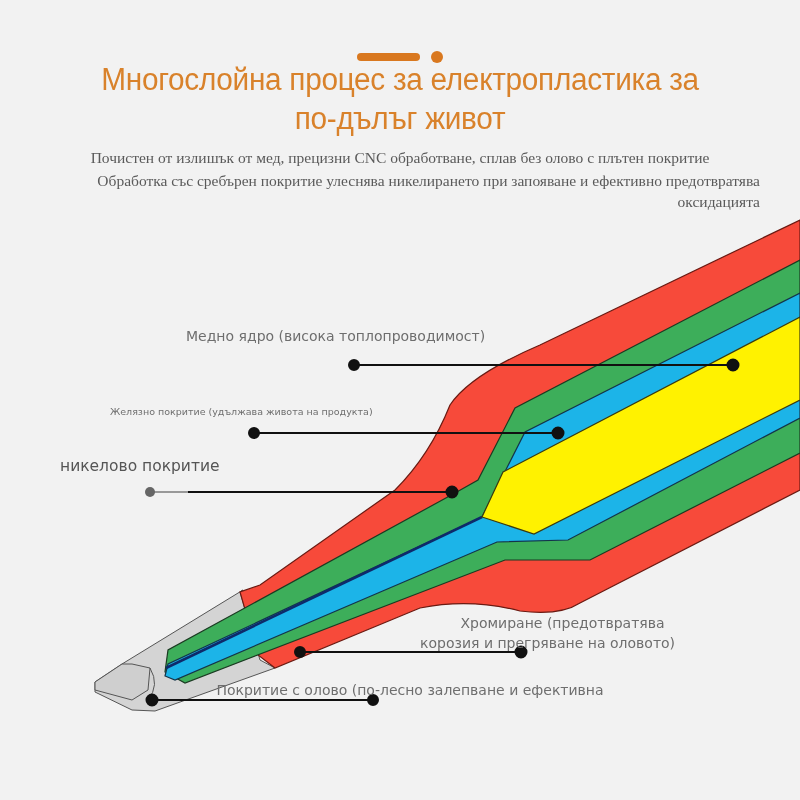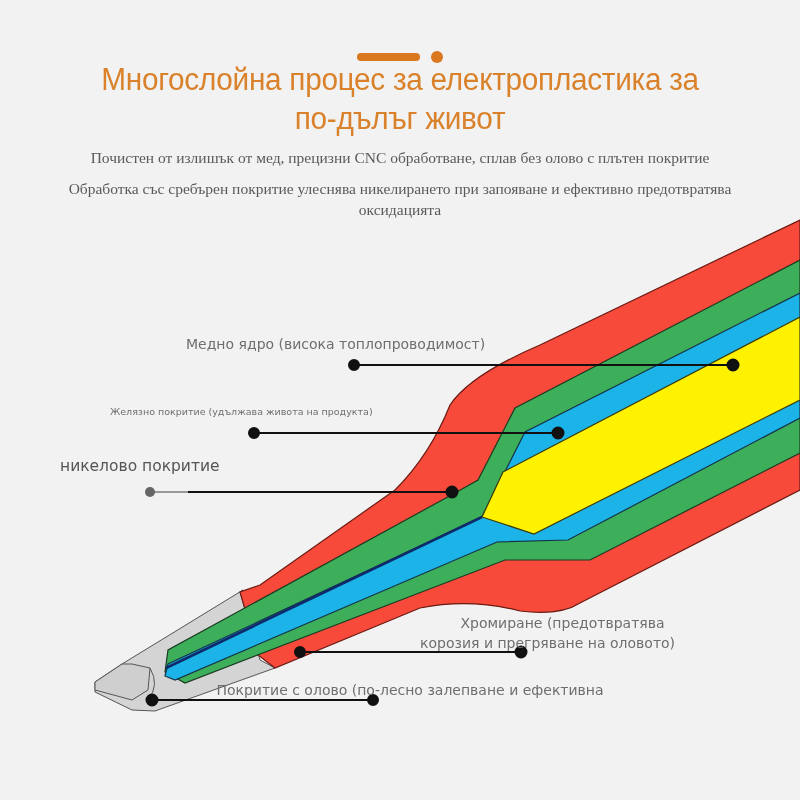--- a/index.html
+++ b/index.html
@@ -24,27 +24,27 @@
     font-size: 31px; line-height: 39px; letter-spacing: -0.3px;
     transform: scaleX(0.96);
   }
   .subtitle {
     position: absolute; left: 40px; top: 147px; width: 720px;
     text-align: center; color: #5a5a5a;
     font-family: Liberation Serif, serif;
     font-size: 15.5px; line-height: 21px;
   }
   .subtitle p { margin: 0; }
-  .subtitle p + p { margin-top: 10px; }
+  .subtitle p + p { margin-top: 2px; text-align: right; }
   svg.diagram { position: absolute; left: 0; top: 0; }
   .label {
     position: absolute; color: #6e6e6e; white-space: nowrap;
     font-family: "DejaVu Sans", sans-serif;
   }
-  .lbl-core { left: 186px; top: 336px; font-size: 14px; }
+  .lbl-core { left: 186px; top: 328px; font-size: 14px; }
   .lbl-iron { left: 110px; top: 406px; font-size: 9.5px; }
   .lbl-nickel { left: 60px; top: 457px; font-size: 15.5px; color: #555; }
   .lbl-chrome { left: 420px; top: 613px; font-size: 14px; text-align: center; line-height: 20px; }
   .lbl-tin { left: 180px; top: 680px; width: 460px; font-size: 14px; text-align: center; line-height: 20px; white-space: normal; }
 </style>
 </head>
 <body>
 
 <div class="deco-bar"></div>
 <div class="deco-dot"></div>

